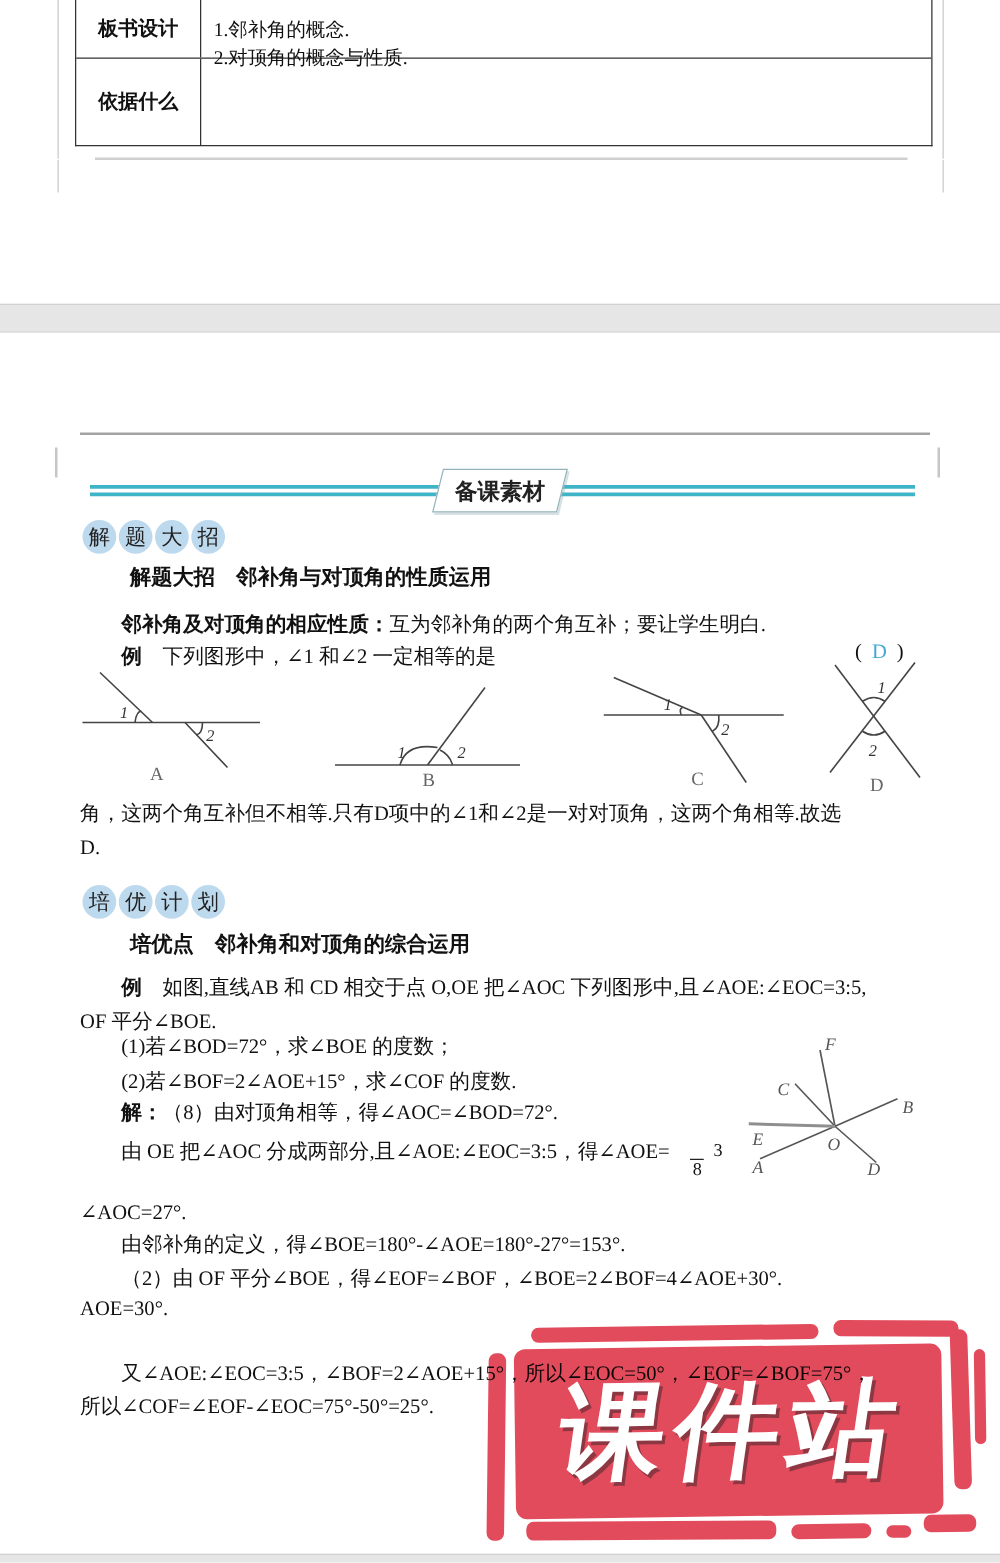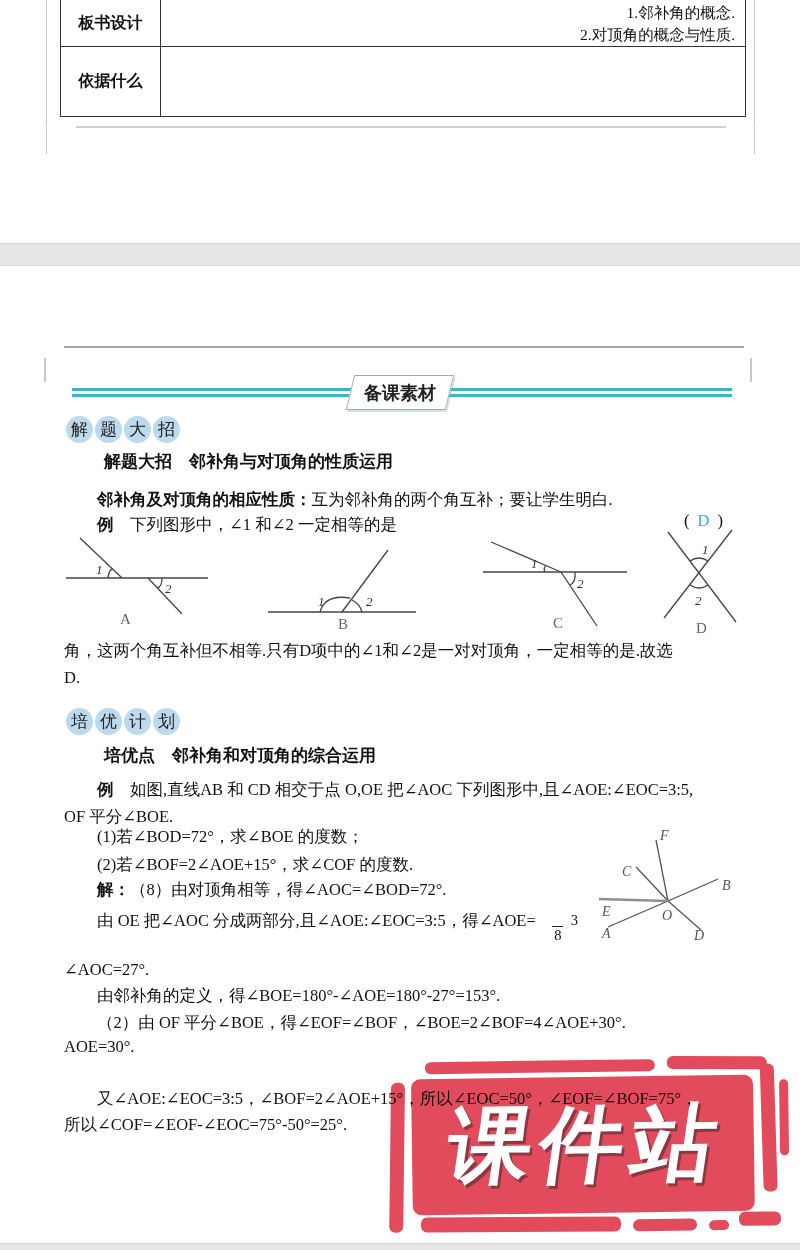--- a/index.html
+++ b/index.html
@@ -16,21 +16,21 @@
   .vline{width:1px;background:#c9c9c9;}
   .hshadow{height:2px;background:#cfcfcf;}
   .tick{width:2px;background:#c6c6c6;}
   .rule{height:2px;background:#a3a3a3;}
 
   
   .doc-table{left:60px;top:0;width:686px;height:117px;border-left:1.5px solid #333;border-right:1.5px solid #333;border-bottom:1.5px solid #333;box-sizing:border-box;display:flex;flex-direction:column;}
   .t-row{display:flex;border-bottom:1.5px solid #333;box-sizing:border-box;}
   .t-row:last-child{border-bottom:none;}
   .t-label{width:100px;border-right:1.5px solid #333;box-sizing:border-box;display:flex;align-items:center;justify-content:center;font-family:"Liberation Sans","DejaVu Sans",sans-serif;font-weight:bold;font-size:16px;}
-  .t-cell{flex:1;padding:2px 10px;font-size:15.5px;box-sizing:border-box;text-align:right;}
+  .t-cell{flex:1;padding:14px 10px;font-size:15.5px;box-sizing:border-box;}
   .t-cell .ln{line-height:22px;}
   .reflect{line-height:21.5px;text-indent:2em;}
 
   
   .teal-line{height:3px;background:#3fb4c6;}
   .banner-box{left:350px;top:375px;width:98px;height:33px;background:#fff;border:1px solid #93b3bb;transform:skewX(-14deg);box-shadow:2px 2px 0 rgba(140,170,178,.35);z-index:3;}
   .banner-text{position:absolute;inset:0;display:flex;align-items:center;justify-content:center;transform:skewX(14deg);font-family:"Liberation Sans","DejaVu Sans",sans-serif;font-weight:bold;font-size:18px;color:#222;}
 
   
   .badge{display:flex;gap:2px;}
@@ -168,21 +168,21 @@
     <line x1="80" y1="2" x2="12" y2="90"></line>
     <path d="M38,33 Q47,27 56,33"></path>
     <path d="M38,57 Q47,63 56,57"></path>
   </g>
   <text class="anglbl" x="50" y="26">1</text>
   <text class="anglbl" x="43" y="77">2</text>
   <text class="figlbl" x="44" y="105">D</text>
 </svg>
 
 <div class="abs wrapblk" style="left:64px;top:637px;width:700px;">
-  <div class="pline">角，这两个角互补但不相等.只有D项中的∠1和∠2是一对对顶角，一定相等的是.故选</div>
+  <div class="pline">角，这两个角互补但不相等.只有D项中的∠1和∠2是一对对顶角，这两个角相等.故选</div>
   <div class="pline">D.</div>
 </div>
 
 <div class="abs badge" style="left:66px;top:708px;">
   <span>培</span>
   <span>优</span>
   <span>计</span>
   <span>划</span>
 </div>
 

